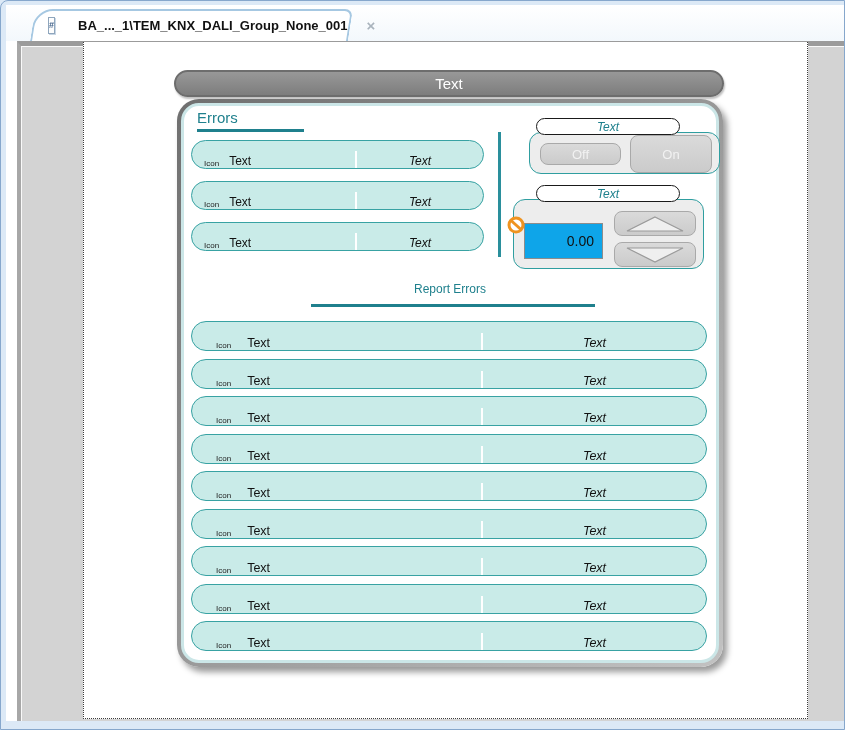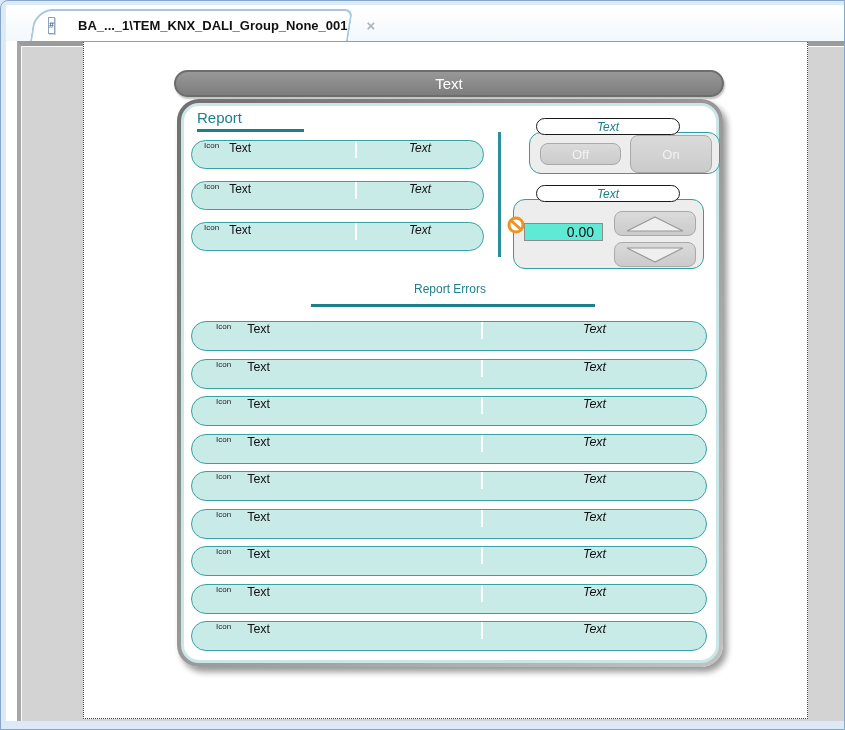--- a/index.html
+++ b/index.html
@@ -41,21 +41,21 @@
                  box-shadow:4px 5px 6px rgba(0,0,0,.4); }
   .panel { width:100%; height:100%; border-radius:18px; background:#ffffff; border:3px solid #cbe6e7; }
 
   .teal-text { color:#1f808d; }
   .section-underline { background:#1f808d; height:3px; }
 
   .status-heading { left:196px; top:108px; font-size:15px; }
   .status-underline { left:196px; top:128px; width:107px; }
 
   .pill-row { border-radius:15px; background:#c9ebe8; border:1.5px solid #38a2a3;
-              display:flex; align-items:flex-start; }
+              display:flex; align-items:flex-end; }
   .row-icon { font-size:8px; color:#222; }
   .row-label { font-size:12px; color:#111; }
   .row-divider { width:2px; height:62%; background:#ffffff; }
   .row-value { font-size:12px; font-style:italic; color:#111; text-align:center; }
 
   .status-row { left:190px; width:293px; height:29px; }
   .status-row .row-icon { margin-left:12px; }
   .status-row .row-label { margin-left:10px; }
   .status-row .row-divider { margin-left:auto; }
   .status-row .row-value { width:126px; }
@@ -64,21 +64,21 @@
 
   .cap-pill { left:535px; width:144px; height:17px; background:#ffffff; border:1px solid #1a1a1a;
               border-radius:9px; display:flex; align-items:center; justify-content:center;
               font-size:12px; font-style:italic; z-index:3; }
   .group-box { left:512px; width:191px; background:#ededed; border:1.5px solid #2f9ea0; border-radius:12px; z-index:2; }
 
   .gray-btn { background:linear-gradient(#dadada,#cbcbcb); border:1px solid #a9a9a9; border-radius:8px;
               display:flex; align-items:center; justify-content:center;
               color:#f2f2f2; font-size:13px; cursor:default; }
 
-  .num-input { left:10px; top:23px; width:79px; height:18px; background:#5eead4; border:1px solid #8c8c8c;
+  .num-input { left:10px; top:23px; width:79px; height:36px; background:#0ea5e9; border:1px solid #8c8c8c;
                font-family:"Liberation Sans",sans-serif; font-size:14px; color:#111; text-align:right; padding-right:8px; }
   .noentry { left:-7px; top:16px; width:18px; height:18px; z-index:4; }
 
   .report-heading { left:176px; top:281px; width:546px; text-align:center; font-size:12px; }
   .report-underline { left:310px; top:303px; width:284px; }
 
   .report-row { left:190px; width:516px; height:30px; }
   .report-row .row-icon { margin-left:24px; }
   .report-row .row-label { margin-left:16px; font-size:12.5px; }
   .report-row .row-divider { margin-left:auto; }
@@ -107,21 +107,21 @@
   <div class="page"></div>
 
   <div class="layer">
 
     <div class="abs title-pill">Text</div>
 
     <div class="abs panel-outer">
       <div class="panel"></div>
     </div>
 
-    <div class="abs status-heading teal-text">Report</div>
+    <div class="abs status-heading teal-text">Errors</div>
     <div class="abs status-underline section-underline"></div>
 
     <div class="abs pill-row status-row" style="top:139px">
       <span class="row-icon">Icon</span>
       <span class="row-label">Text</span>
       <span class="row-divider"></span>
       <span class="row-value">Text</span>
     </div>
     <div class="abs pill-row status-row" style="top:180px">
       <span class="row-icon">Icon</span>

